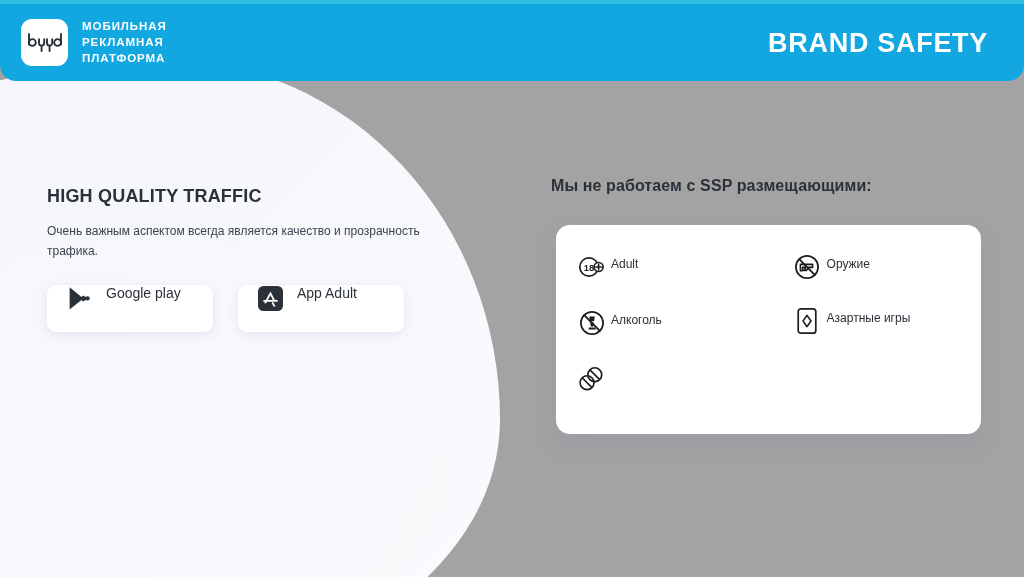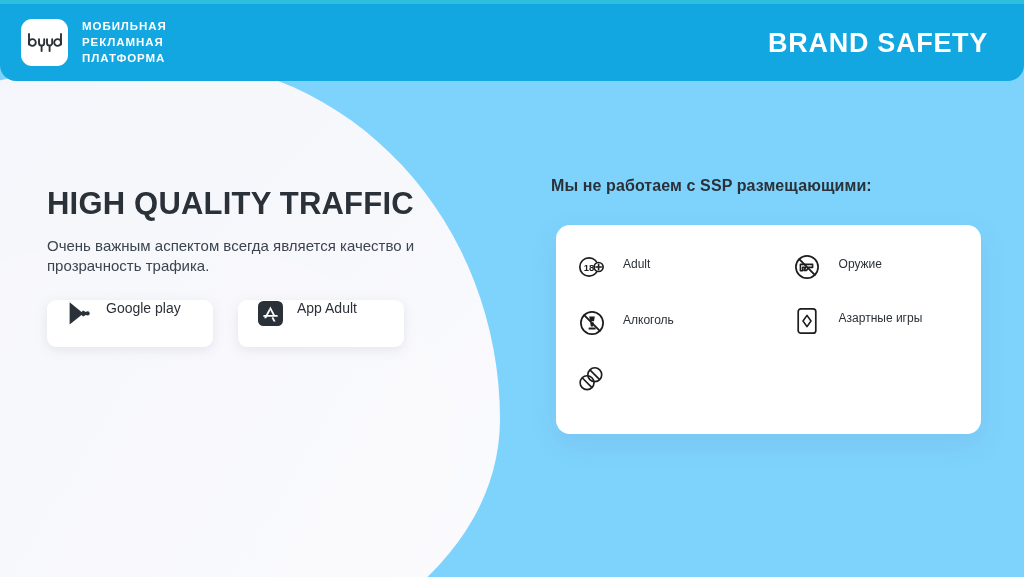--- a/index.html
+++ b/index.html
@@ -10,21 +10,21 @@
     height: 577px;
     overflow: hidden;
     background: #ffffff;
     font-family: "Liberation Sans", "DejaVu Sans", sans-serif;
   }
 
   .slide {
     position: relative;
     width: 1024px;
     height: 577px;
-    background: #7dd3fc;
+    background: #a3a3a3;
     overflow: hidden;
   }
 
   
   .bg-blob {
     position: absolute;
     left: -260px;
     top: 60px;
     width: 760px;
     height: 620px;
@@ -111,29 +111,29 @@
 
   
   .left-col {
     position: absolute;
     left: 47px;
     top: 186px;
     width: 400px;
     z-index: 3;
   }
   .left-title {
-    font-size: 31px;
+    font-size: 18px;
     font-weight: bold;
     color: #2b3138;
     letter-spacing: 0.2px;
     white-space: nowrap;
   }
   .left-para {
     margin-top: 14px;
-    font-size: 15px;
+    font-size: 12px;
     line-height: 20px;
     color: #3c4450;
     max-width: 374px;
   }
   .left-para.second { margin-top: 22px; max-width: 346px; }
 
   .store-row {
     margin-top: 24px;
     display: flex;
     gap: 25px;
@@ -186,21 +186,21 @@
   .card-col {
     display: flex;
     flex-direction: column;
   }
   .card-col.a { width: 228px; gap: 27px; }
   .card-col.b { width: 175px; gap: 25px; padding-top: 0px; }
 
   .card-item {
     display: flex;
     align-items: flex-start;
-    gap: 18px;
+    gap: 6px;
   }
   .card-item .icon {
     width: 27px;
     height: 27px;
     flex: 0 0 27px;
     display: flex;
     align-items: center;
     justify-content: center;
     margin-top: 2px;
   }

